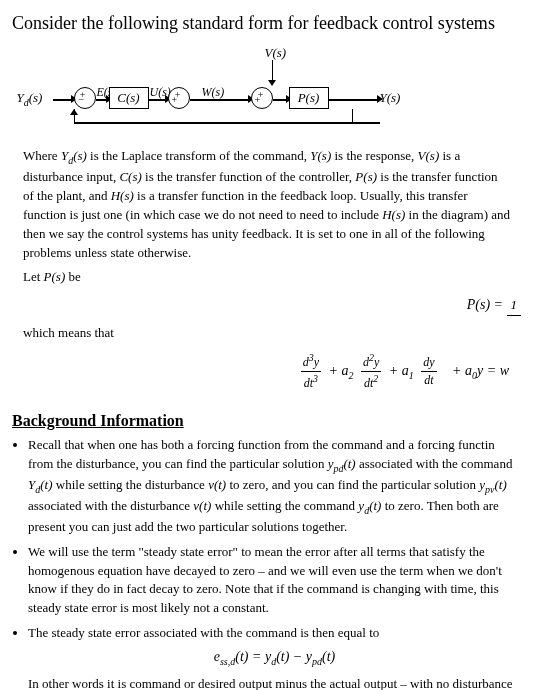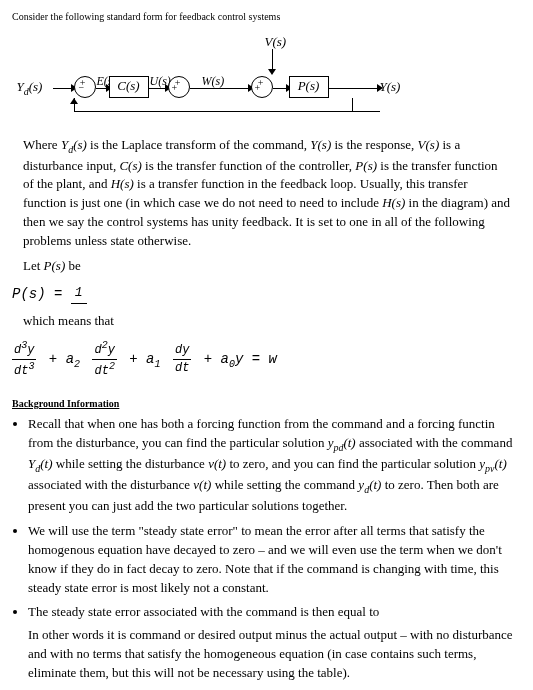--- a/index.html
+++ b/index.html
@@ -7,33 +7,32 @@
       font-family: "Times New Roman", Times, serif;
       font-size: 13px;
       background: #fff;
       color: #000;
       width: 533px;
       padding: 10px 12px;
       line-height: 1.45;
     }
     .intro-text {
       margin-bottom: 8px;
-      font-size: 10px;
+      font-size: 18px;
     }
     .paragraph {
       margin: 6px 11px;
       font-size: 13px;
       text-align: left;
     }
     .math-block {
-      text-align: left;
+      text-align: right;
       margin: 8px 0;
       font-style: italic;
       font-size: 14px;
-      font-family: Liberation Mono, monospace;
     }
     .math-inline {
       font-style: italic;
     }
     .fraction {
       display: inline-flex;
       flex-direction: column;
       align-items: center;
       vertical-align: middle;
       font-style: italic;
@@ -45,21 +44,21 @@
     }
     .fraction .denominator {
       padding: 0 4px;
       font-size: 13px;
     }
     .section-title {
       font-weight: bold;
       text-decoration: underline;
       margin-top: 16px;
       margin-bottom: 4px;
-      font-size: 10px;
+      font-size: 16px;
     }
     ul {
       margin-left: 16px;
       margin-bottom: 6px;
     }
     ul li {
       margin-bottom: 6px;
       font-size: 13px;
       line-height: 1.45;
     }
@@ -175,30 +174,33 @@
   <span style="margin: 0 4px;">+ a<sub>2</sub></span>
   <span class="deriv-block">
     <span class="num">d<sup>2</sup>y</span>
     <span class="den">dt<sup>2</sup></span>
   </span>
   <span style="margin: 0 4px;">+ a<sub>1</sub></span>
   <span class="deriv-block">
     <span class="num">dy</span>
     <span class="den">dt</span>
   </span>
-  <span style="margin: 0 4px;">+ a<sub>0</sub>y = w</span>
+  <span style="margin: 0 12px;">+ a<sub>0</sub>y = w</span>
 </div>
 
 <div class="section-title">Background Information</div>
 
 <ul>
   <li>
     Recall that when one has both a forcing function from the command and a forcing functin from the disturbance, you can find the particular solution <span class="math-inline">y<sub>pd</sub>(t)</span> associated with the command <span class="math-inline">Y<sub>d</sub>(t)</span> while setting the disturbance <span class="math-inline">v(t)</span> to zero, and you can find the particular solution <span class="math-inline">y<sub>pv</sub>(t)</span> associated with the disturbance <span class="math-inline">v(t)</span> while setting the command <span class="math-inline">y<sub>d</sub>(t)</span> to zero. Then both are present you can just add the two particular solutions together.
   </li>
   <li>
     We will use the term "steady state error" to mean the error after all terms that satisfy the homogenous equation have decayed to zero – and we will even use the term when we don't know if they do in fact decay to zero. Note that if the command is changing with time, this steady state error is most likely not a constant.
   </li>
   <li>
     The steady state error associated with the command is then equal to
+    <div class="math-display" style="margin-top:4px;">
+      <span class="math-inline">e<sub>ss,d</sub>(t) = y<sub>d</sub>(t) − y<sub>pd</sub>(t)</span>
+    </div>
     <p style="margin-top:4px;">In other words it is command or desired output minus the actual output – with no disturbance and with no terms that satisfy the homogeneous equation (in case  contains such terms, eliminate them, but this will not be necessary using the table).</p>
   </li>
 
 </ul>
 
 </body></html>

